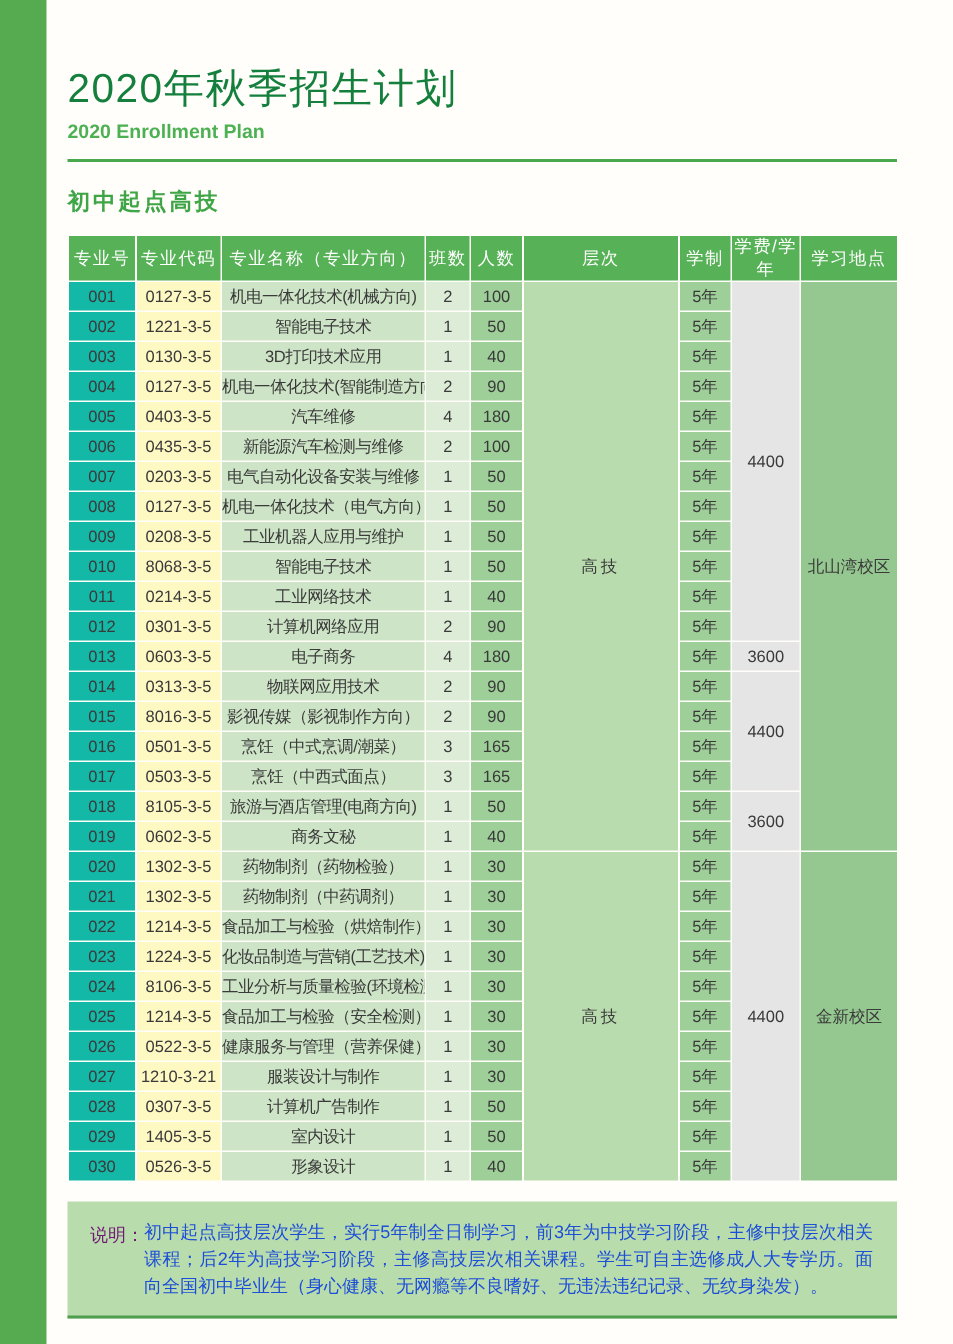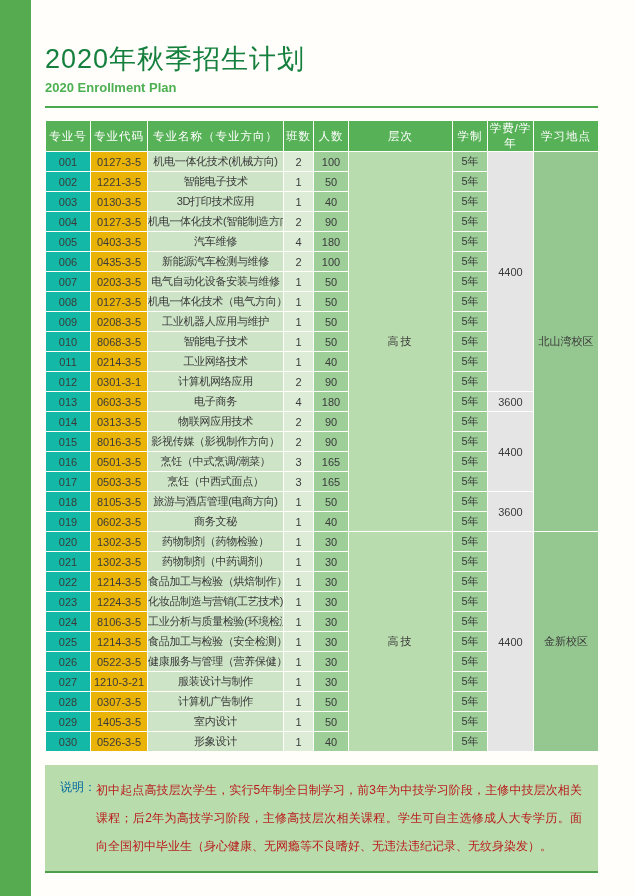--- a/index.html
+++ b/index.html
@@ -58,59 +58,60 @@
   table.enroll th {
     height: 27px;
     background: #57b157;
     color: #ffffff;
     font-size: 11.5px;
     font-weight: normal;
     letter-spacing: 1px;
   }
   table.enroll td { height: 19px; font-size: 11px; color: #3a3a3a; }
   td.c-no       { background: #14b8a6; }
-  td.c-code     { background: #eab308; }
+  td.c-code     { background: #fef9c3; }
   td.c-name     { background: #cde4c6; font-size: 10.5px; letter-spacing: -0.3px; white-space: nowrap; margin-left: 10px; }
   td.c-classes  { background: #dcecd6; }
   td.c-students { background: #9ecf99; }
   td.c-level    { background: #b9dcae; font-size: 12px; letter-spacing: 2px; }
   td.c-duration { background: #9ecf99; }
   td.c-tuition  { background: #e5e5e5; font-size: 12px; }
   td.c-location { background: #95c890; font-size: 11.5px; }
   .note-box {
     margin-top: 13px;
     width: 553px;
     box-sizing: border-box;
     background: #b9dcac;
     border-bottom: 2px solid #4e9e4e;
     padding: 11px 16px 11px 15px;
     display: flex;
     align-items: flex-start;
   }
   .note-label {
     flex: 0 0 auto;
     font-size: 12px; line-height: 22px;
-    color: #0369a1;
+    color: #701a75;
   }
   .note-text {
     flex: 1 1 auto;
-    font-size: 12px; line-height: 28px;
-    color: #b91c1c;
+    font-size: 12px; line-height: 18px;
+    color: #1d4ed8;
     text-align: justify;
   }
 </style>
 </head>
 <body>
 
 <div class="side-band"></div>
 
 <div class="content">
   <div class="page-title">2020年秋季招生计划</div>
   <div class="page-subtitle">2020 Enrollment Plan</div>
   <hr class="title-rule">
+  <div class="section-title">初中起点高技</div>
 
   <table class="enroll">
     <colgroup>
       <col style="width:45px">
         <col style="width:57px">
         <col style="width:136px">
       <col style="width:30px">
         <col style="width:35px">
         <col style="width:104px">
       <col style="width:35px">
@@ -217,21 +218,21 @@
         <tr>
           <td class="c-no">011</td>
           <td class="c-code">0214-3-5</td>
           <td class="c-name">工业网络技术</td>
           <td class="c-classes">1</td>
           <td class="c-students">40</td>
           <td class="c-duration">5年</td>
         </tr>
         <tr>
           <td class="c-no">012</td>
-          <td class="c-code">0301-3-1</td>
+          <td class="c-code">0301-3-5</td>
           <td class="c-name">计算机网络应用</td>
           <td class="c-classes">2</td>
           <td class="c-students">90</td>
           <td class="c-duration">5年</td>
         </tr>
         <tr>
           <td class="c-no">013</td>
           <td class="c-code">0603-3-5</td>
           <td class="c-name">电子商务</td>
           <td class="c-classes">4</td>

